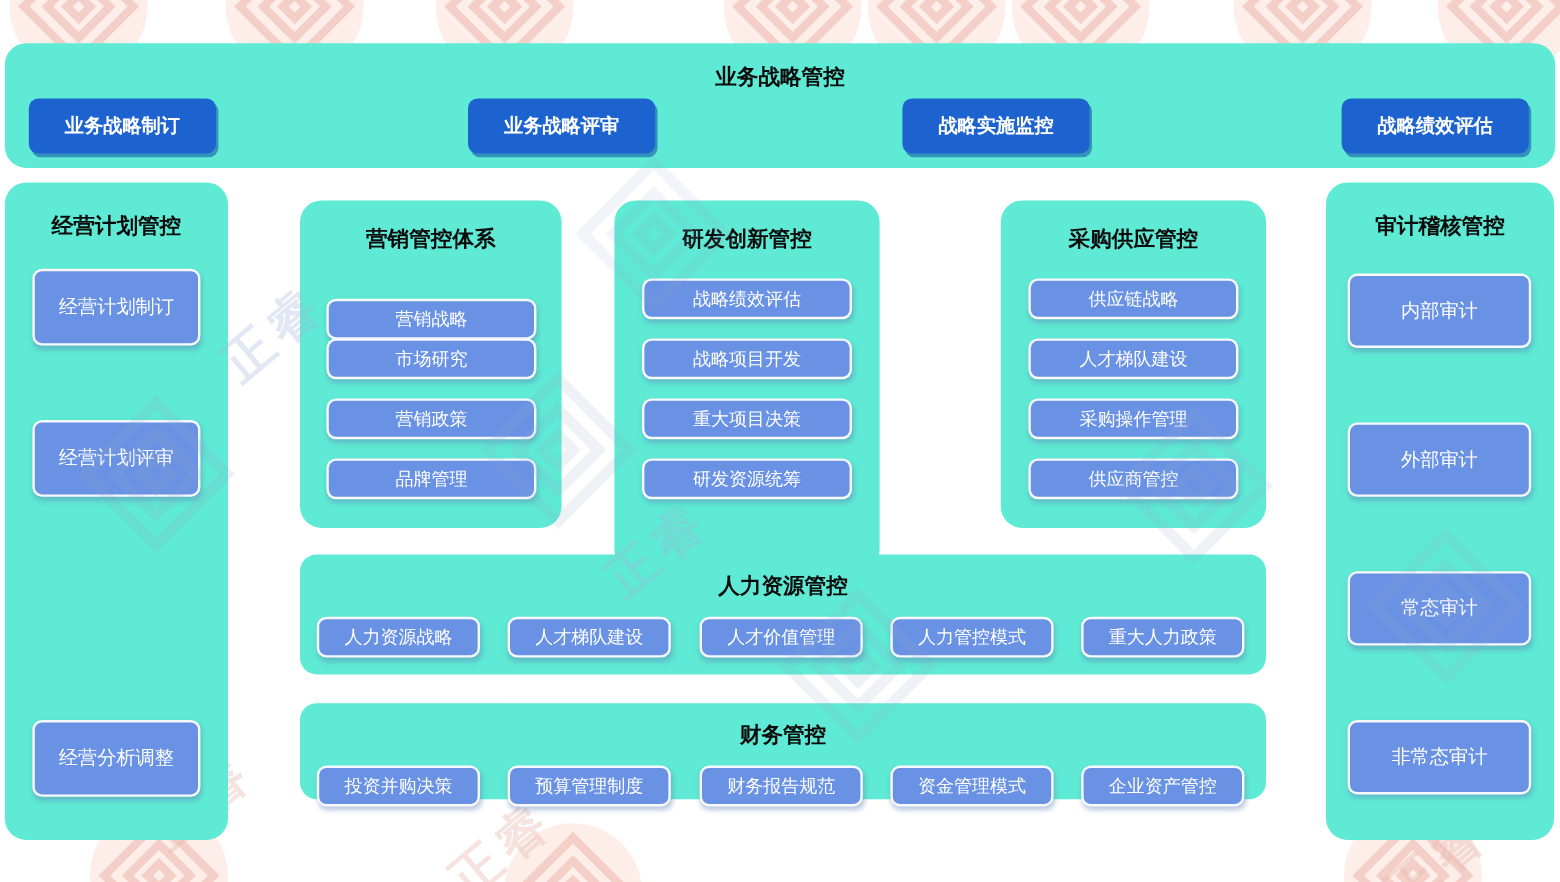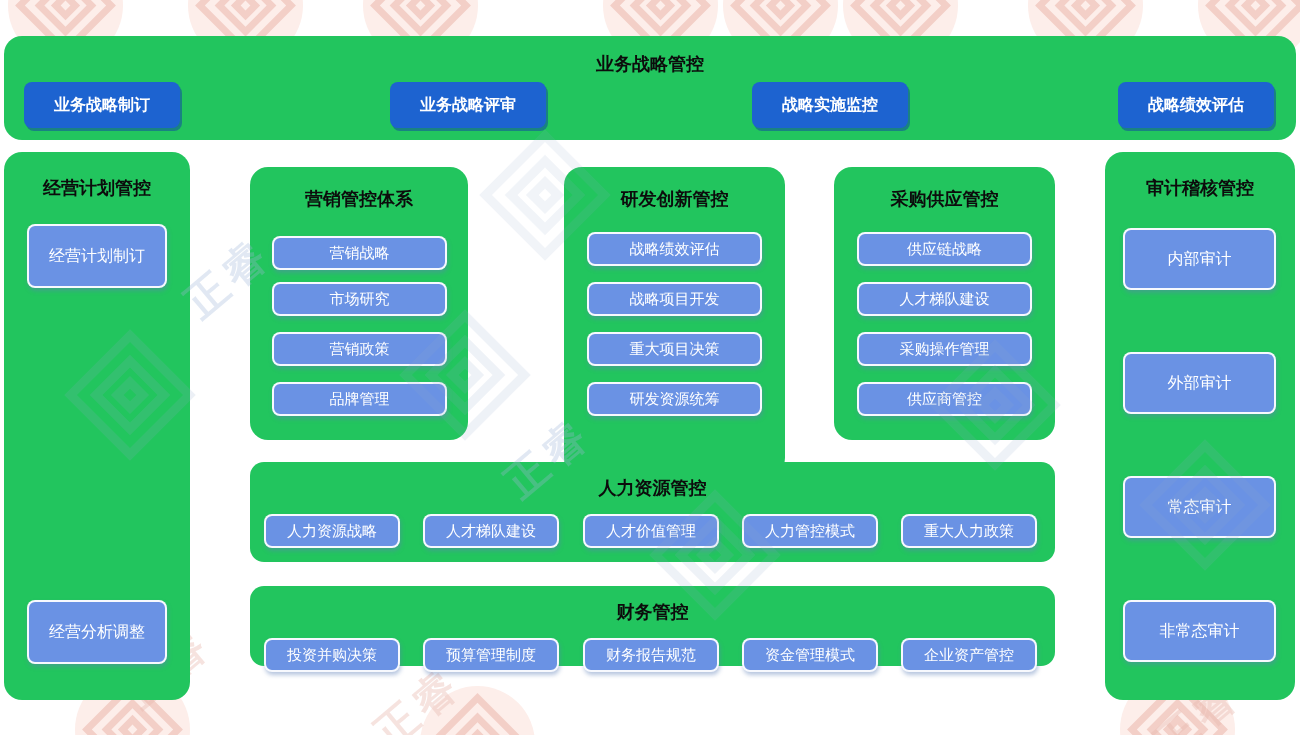--- a/index.html
+++ b/index.html
@@ -16,21 +16,21 @@
   .wm-logo.big { width:150px; height:150px; }
   .wm-text {
     font-size:42px; font-weight:bold; color:#e8b8ae; opacity:.38;
     transform:rotate(-40deg); letter-spacing:6px; white-space:nowrap;
   }
   .wm-text.blue { color:#9fb6d8; opacity:.30; }
   .under { z-index:0; }
   .over  { z-index:3; }
   
   .panel {
-    position:absolute; background:#22c55e; border-radius:18px; z-index:2;
+    position:absolute; background:#5eead4; border-radius:18px; z-index:2;
   }
   .panel-title {
     position:absolute; width:100%; text-align:center;
     font-size:18px; font-weight:bold; color:#0c0c0c; z-index:4;
   }
   
   .btn-dark {
     position:absolute; width:156px; height:46px;
     background:#1d63d0; border-radius:8px;
     color:#fff; font-size:16px; font-weight:bold;
@@ -195,32 +195,33 @@
   <div class="panel-title" style="top:16px">业务战略管控</div>
   <div class="btn-dark" style="left:20px;top:46px">业务战略制订</div>
   <div class="btn-dark" style="left:386px;top:46px">业务战略评审</div>
   <div class="btn-dark" style="left:748px;top:46px">战略实施监控</div>
   <div class="btn-dark" style="left:1114px;top:46px">战略绩效评估</div>
 </div>
 
 <div class="panel" style="left:4px;top:152px;width:186px;height:548px">
   <div class="panel-title" style="top:24px">经营计划管控</div>
   <div class="btn-item btn-tall" style="left:23px;top:72px">经营计划制订</div>
+  <div class="btn-item btn-tall" style="left:23px;top:198px">经营计划评审</div>
   <div class="btn-item btn-tall" style="left:23px;top:448px">经营分析调整</div>
 </div>
 
 <div class="panel" style="left:250px;top:167px;width:218px;height:273px">
   <div class="panel-title" style="top:20px">营销管控体系</div>
-  <div class="btn-item btn-wide" style="left:22px;top:69px">营销战略</div>
+  <div class="btn-item btn-wide" style="left:22px;top:82px">营销战略</div>
   <div class="btn-item btn-wide" style="left:22px;top:115px">市场研究</div>
   <div class="btn-item btn-wide" style="left:22px;top:165px">营销政策</div>
   <div class="btn-item btn-wide" style="left:22px;top:215px">品牌管理</div>
 </div>
 
-<div class="panel" style="left:564px;top:167px;width:221px;height:309px">
+<div class="panel" style="left:512px;top:167px;width:221px;height:309px">
   <div class="panel-title" style="top:20px">研发创新管控</div>
   <div class="btn-item btn-wide" style="left:23px;top:65px">战略绩效评估</div>
   <div class="btn-item btn-wide" style="left:23px;top:115px">战略项目开发</div>
   <div class="btn-item btn-wide" style="left:23px;top:165px">重大项目决策</div>
   <div class="btn-item btn-wide" style="left:23px;top:215px">研发资源统筹</div>
 </div>
 
 <div class="panel" style="left:834px;top:167px;width:221px;height:273px">
   <div class="panel-title" style="top:20px">采购供应管控</div>
   <div class="btn-item btn-wide" style="left:23px;top:65px">供应链战略</div>

